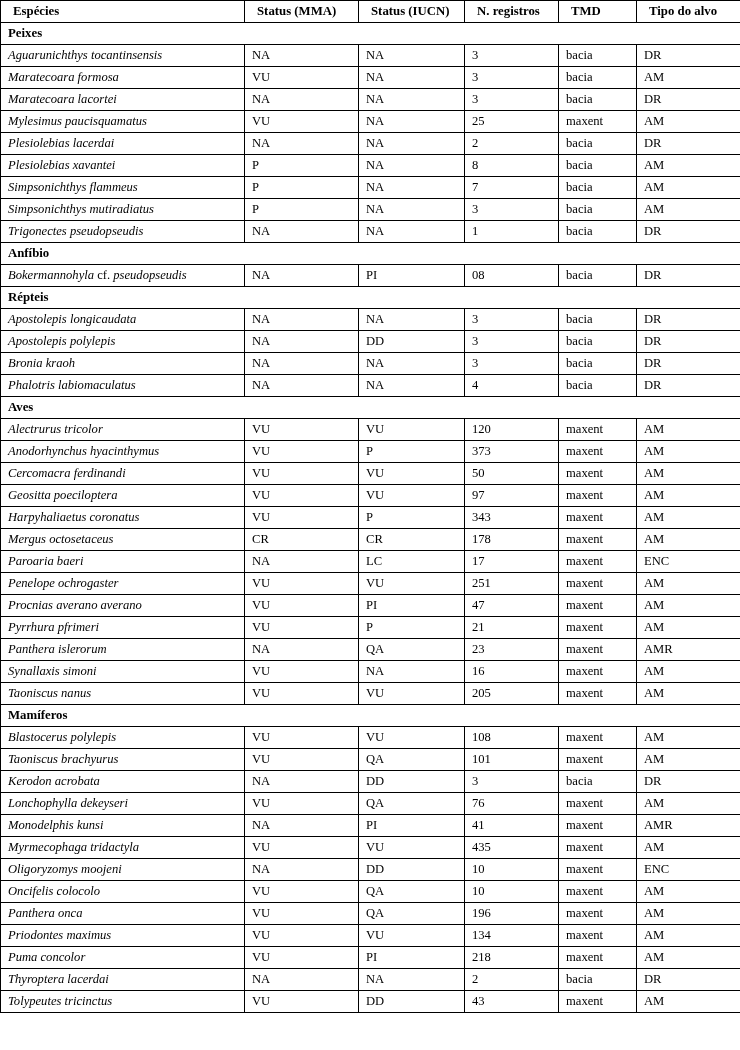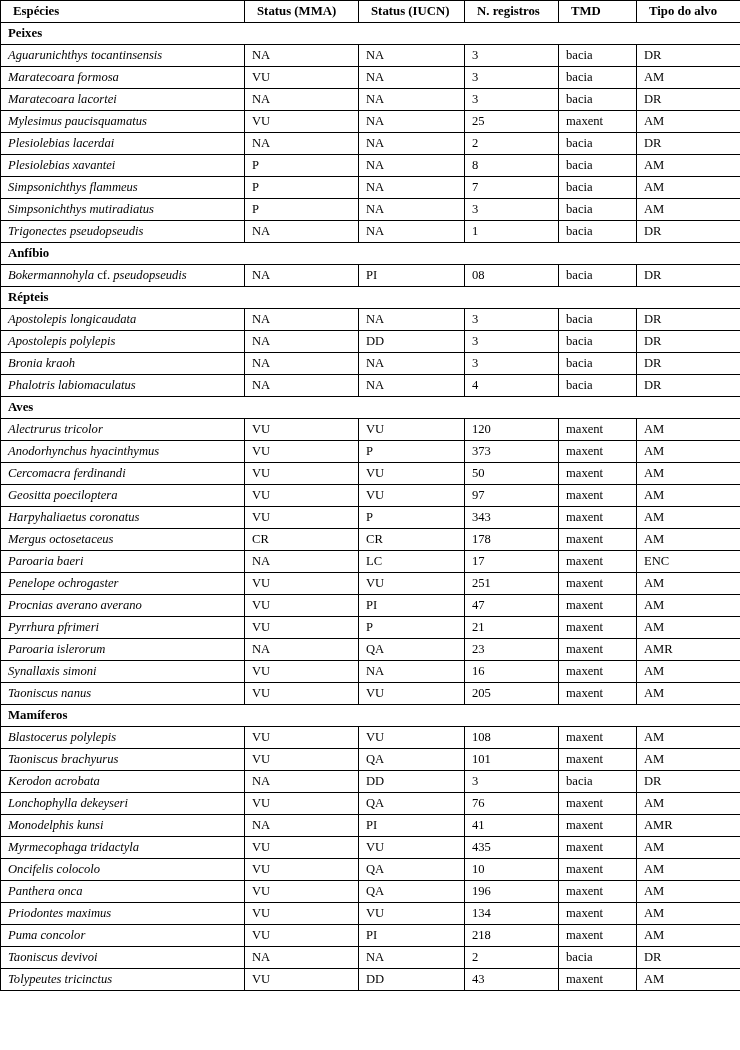--- a/index.html
+++ b/index.html
@@ -278,21 +278,21 @@
       </tr>
       <tr>
         <td class="species-name">Pyrrhura pfrimeri</td>
         <td class="val">VU</td>
         <td class="val">P</td>
         <td class="val">21</td>
         <td class="val">maxent</td>
         <td class="val">AM</td>
       </tr>
       <tr>
-        <td class="species-name">Paroaria islerorum</td>
+        <td class="species-name">Panthera islerorum</td>
         <td class="val">NA</td>
         <td class="val">QA</td>
         <td class="val">23</td>
         <td class="val">maxent</td>
         <td class="val">AMR</td>
       </tr>
       <tr>
         <td class="species-name">Synallaxis simoni</td>
         <td class="val">VU</td>
         <td class="val">NA</td>
@@ -353,20 +353,28 @@
       </tr>
       <tr>
         <td class="species-name">Myrmecophaga tridactyla</td>
         <td class="val">VU</td>
         <td class="val">VU</td>
         <td class="val">435</td>
         <td class="val">maxent</td>
         <td class="val">AM</td>
       </tr>
       <tr>
+        <td class="species-name">Oligoryzomys moojeni</td>
+        <td class="val">NA</td>
+        <td class="val">DD</td>
+        <td class="val">10</td>
+        <td class="val">maxent</td>
+        <td class="val">ENC</td>
+      </tr>
+      <tr>
         <td class="species-name">Oncifelis colocolo</td>
         <td class="val">VU</td>
         <td class="val">QA</td>
         <td class="val">10</td>
         <td class="val">maxent</td>
         <td class="val">AM</td>
       </tr>
       <tr>
         <td class="species-name">Panthera onca</td>
         <td class="val">VU</td>
@@ -385,21 +393,21 @@
       </tr>
       <tr>
         <td class="species-name">Puma concolor</td>
         <td class="val">VU</td>
         <td class="val">PI</td>
         <td class="val">218</td>
         <td class="val">maxent</td>
         <td class="val">AM</td>
       </tr>
       <tr>
-        <td class="species-name">Taoniscus devivoi</td>
+        <td class="species-name">Thyroptera lacerdai</td>
         <td class="val">NA</td>
         <td class="val">NA</td>
         <td class="val">2</td>
         <td class="val">bacia</td>
         <td class="val">DR</td>
       </tr>
       <tr>
         <td class="species-name">Tolypeutes tricinctus</td>
         <td class="val">VU</td>
         <td class="val">DD</td>

